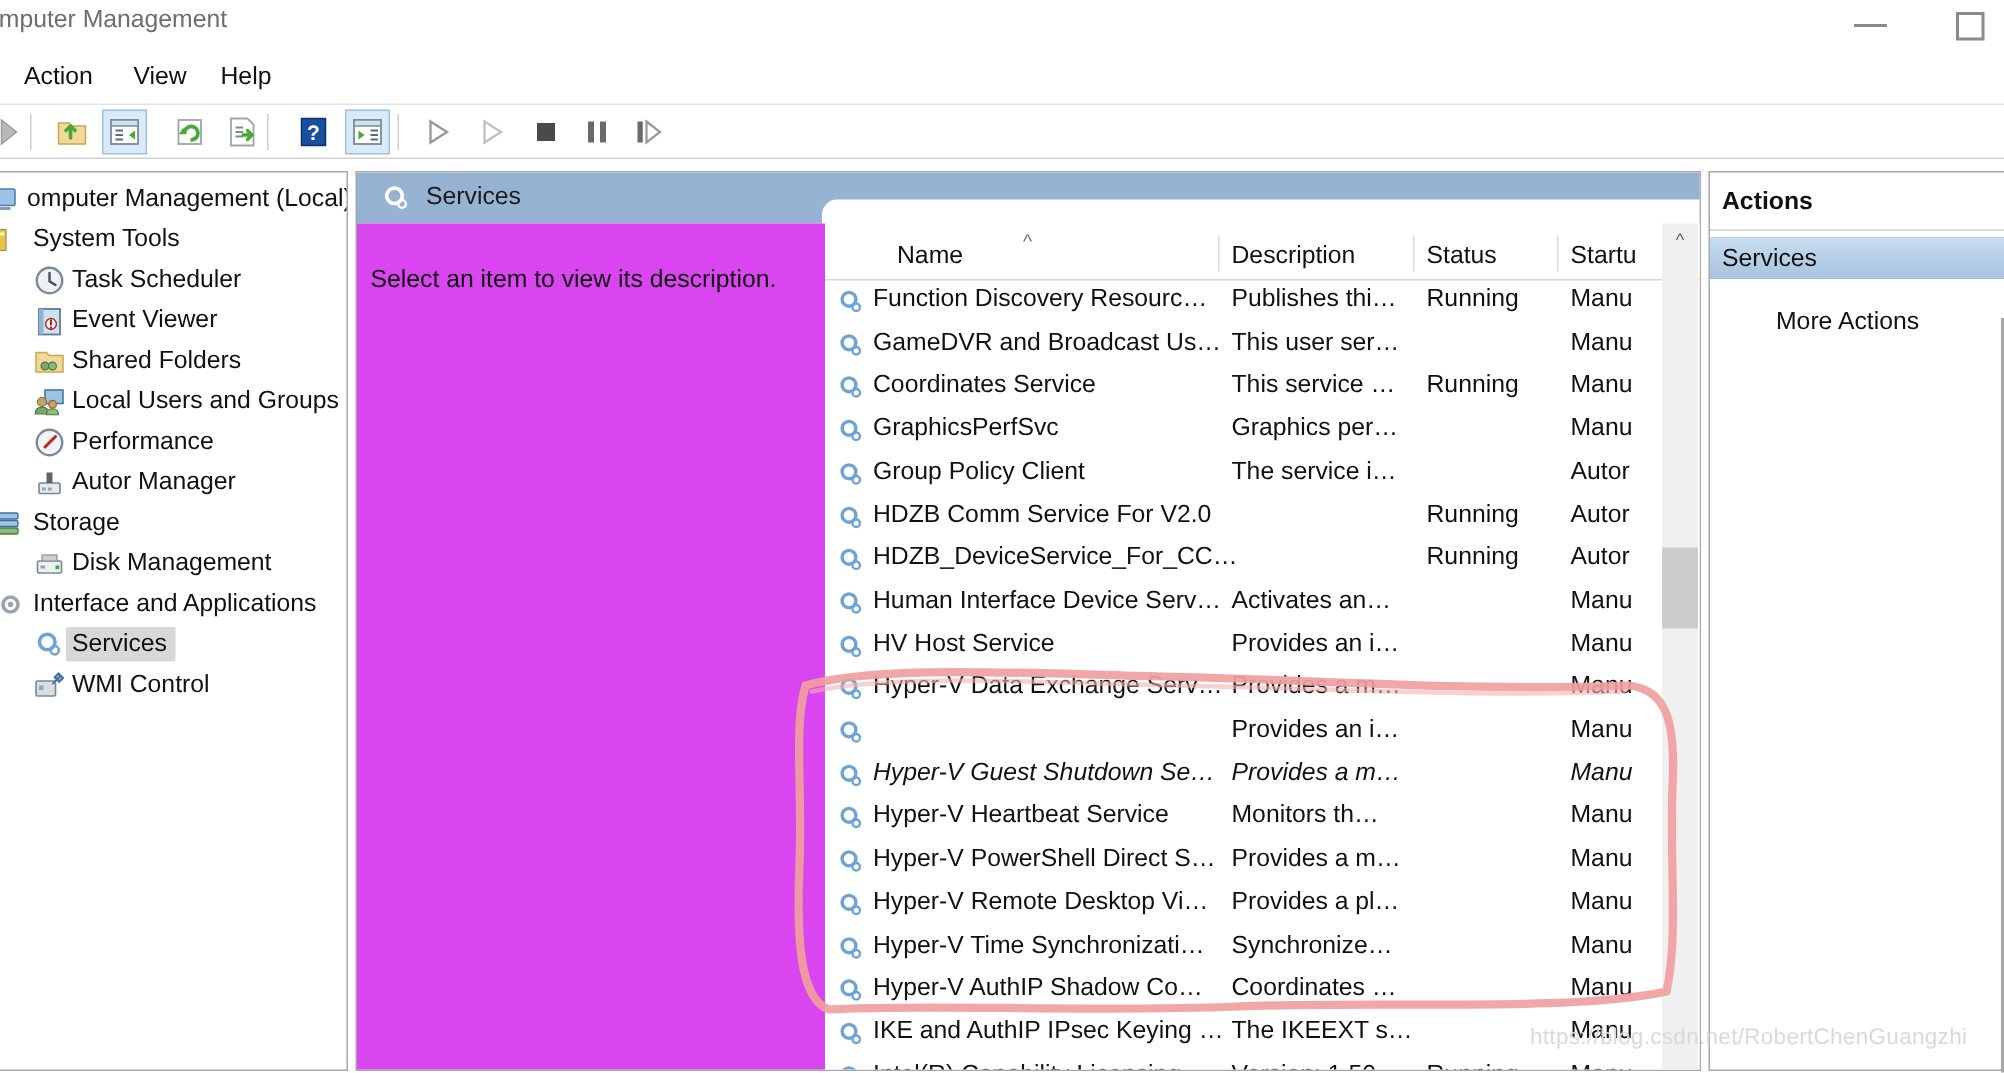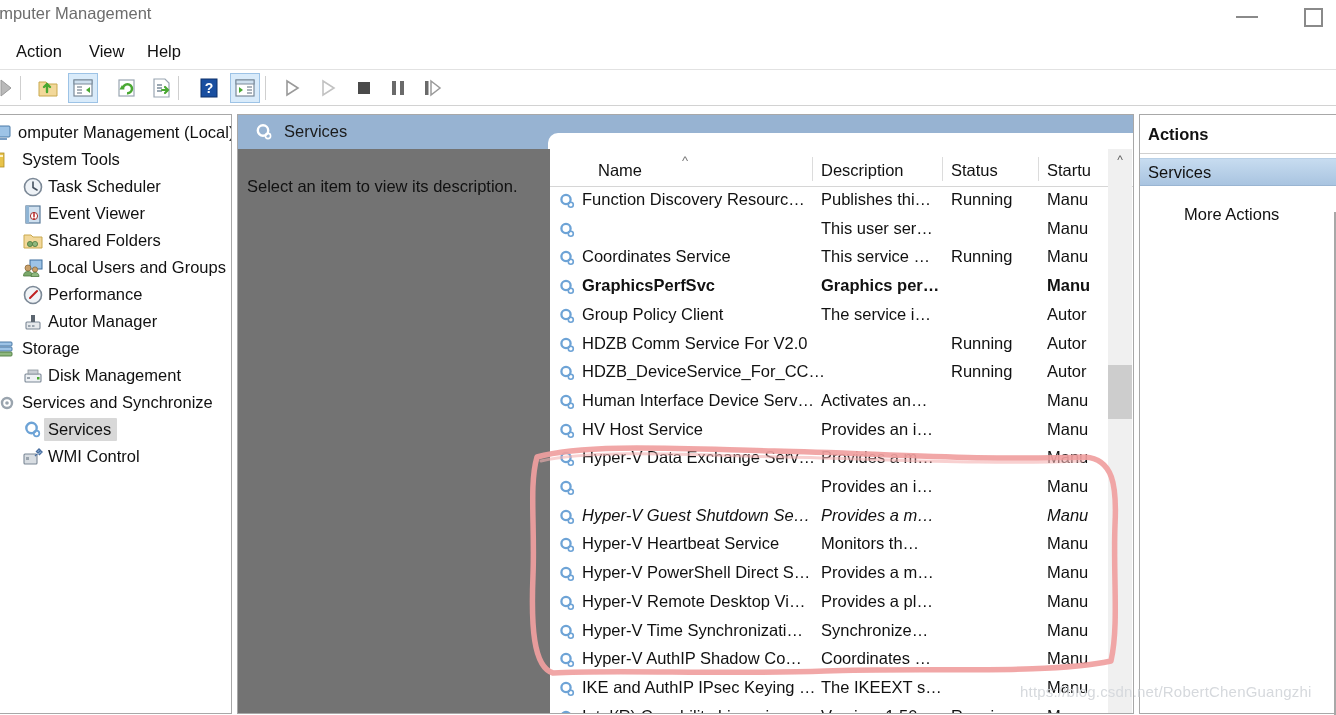--- a/index.html
+++ b/index.html
@@ -93,21 +93,21 @@
     position: absolute; left: 46px; top: 7px; font-size: 16.5px; color: #1b1b1b;
   }
   .svc-header .hdr-icon { position: absolute; left: 16px; top: 7px; width: 20px; height: 20px; }
   .tab-notch {
     position: absolute; left: 310px; top: 18px; width: 590px; height: 17px;
     background: #ffffff; border-top-left-radius: 10px;
   }
 
   .desc-pane {
     position: absolute; left: 0; top: 34px; width: 312px; height: 566px;
-    background: #737373;
+    background: #d946ef;
   }
   .desc-text {
     position: absolute; left: 9px; top: 28px; font-size: 16.5px; color: #111;
     white-space: nowrap;
   }
 
   .list-pane {
     position: absolute; left: 312px; top: 34px; width: 585px; height: 566px;
     background: #ffffff; overflow: hidden;
   }
@@ -381,21 +381,21 @@
               <rect x="5" y="12" width="3" height="2" fill="#9aa4ae"></rect>
               <rect x="15" y="12" width="2.5" height="2.5" fill="#49a832"></rect>
             </svg></span>
           <span class="tlabel">Disk Management</span>
         </div>
         <div class="tree-row" style="top: 274px; padding-left: 4px;">
           <span class="ticon"><svg viewBox="0 0 22 22" width="22" height="22">
               <circle cx="11" cy="11" r="5" fill="none" stroke="#9aa4ae" stroke-width="2.4"></circle>
               <circle cx="11" cy="11" r="1.8" fill="#9aa4ae"></circle>
             </svg></span>
-          <span class="tlabel">Services and Synchronize</span>
+          <span class="tlabel">Interface and Applications</span>
         </div>
         <div class="tree-row selected" style="top: 301px; padding-left: 30px;">
           <span class="ticon"><svg viewBox="0 0 22 22" width="22" height="22">
               <circle cx="9.5" cy="9" r="5.2" fill="none" stroke="#6da3d6" stroke-width="2.4"></circle>
               <circle cx="14.5" cy="14.5" r="2.8" fill="none" stroke="#6da3d6" stroke-width="1.7"></circle>
             </svg></span>
           <span class="tlabel">Services</span>
         </div>
         <div class="tree-row" style="top: 328px; padding-left: 30px;">
           <span class="ticon"><svg viewBox="0 0 22 22" width="22" height="22">
@@ -442,35 +442,36 @@
               <div class="cell c-name">Function Discovery Resourc…</div>
               <div class="cell c-desc">Publishes thi…</div>
               <div class="cell c-stat">Running</div>
               <div class="cell c-start">Manu</div>
             </div>
             <div class="row" style="top: 28.7px;">
               <svg viewBox="0 0 19 19" width="19" height="19" class="svc-ico">
                 <circle cx="8" cy="7.5" r="4.6" fill="none" stroke="#6da3d6" stroke-width="2.3"></circle>
                 <circle cx="12.8" cy="12.8" r="2.5" fill="none" stroke="#6da3d6" stroke-width="1.6"></circle>
               </svg>
+              <div class="cell c-name">GameDVR and Broadcast Us…</div>
               <div class="cell c-desc">This user ser…</div>
               <div class="cell c-stat"></div>
               <div class="cell c-start">Manu</div>
             </div>
             <div class="row" style="top: 57.4px;">
               <svg viewBox="0 0 19 19" width="19" height="19" class="svc-ico">
                 <circle cx="8" cy="7.5" r="4.6" fill="none" stroke="#6da3d6" stroke-width="2.3"></circle>
                 <circle cx="12.8" cy="12.8" r="2.5" fill="none" stroke="#6da3d6" stroke-width="1.6"></circle>
               </svg>
               <div class="cell c-name">Coordinates Service</div>
               <div class="cell c-desc">This service …</div>
               <div class="cell c-stat">Running</div>
               <div class="cell c-start">Manu</div>
             </div>
-            <div class="row" style="top: 86.1px; font-weight: bold;">
+            <div class="row" style="top: 86.1px;">
               <svg viewBox="0 0 19 19" width="19" height="19" class="svc-ico">
                 <circle cx="8" cy="7.5" r="4.6" fill="none" stroke="#6da3d6" stroke-width="2.3"></circle>
                 <circle cx="12.8" cy="12.8" r="2.5" fill="none" stroke="#6da3d6" stroke-width="1.6"></circle>
               </svg>
               <div class="cell c-name">GraphicsPerfSvc</div>
               <div class="cell c-desc">Graphics per…</div>
               <div class="cell c-stat"></div>
               <div class="cell c-start">Manu</div>
             </div>
             <div class="row" style="top: 114.8px;">

